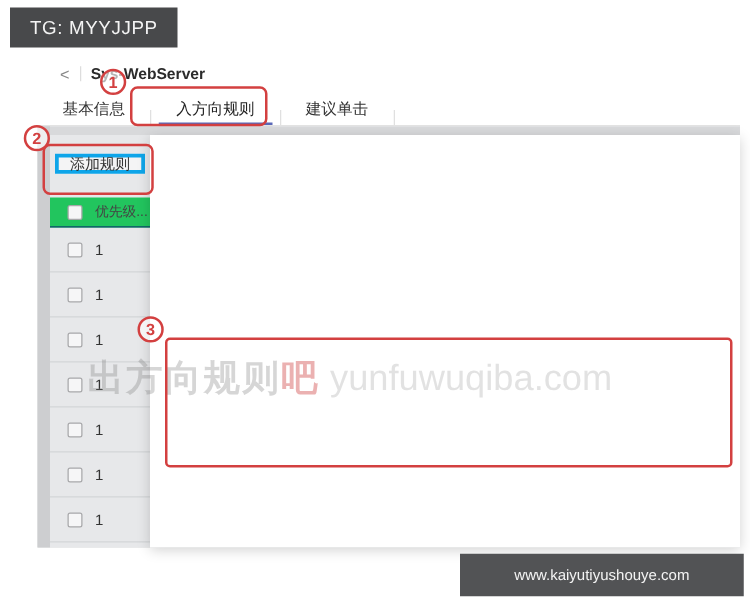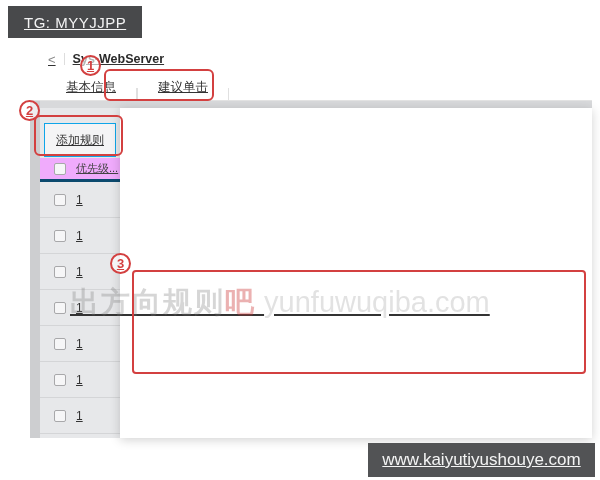--- a/index.html
+++ b/index.html
@@ -1,50 +1,50 @@
 <!DOCTYPE html>
 <html><head>
 <meta charset="utf-8">
 <style>
   * { margin:0; padding:0; box-sizing:border-box; }
   html,body { width:600px; height:480px; }
   body {
     position:relative; background:#ffffff; overflow:hidden;
     font-family:"Liberation Sans","DejaVu Sans",sans-serif; color:#333;
   }
-  .abs { position:absolute;text-decoration:underline; }
+  .abs { position:absolute; }
 
   
   .badge { background:#48494b; color:#f4f4f4; display:flex; align-items:center; justify-content:center; z-index:30; }
   .badge.top { left:8px; top:6px; height:32px; padding:0 16px; font-size:15px; letter-spacing:.5px; }
-  .badge.bottom { left:368px; top:443px; width:227px; height:34px; font-size:17px; background:#525355; }
+  .badge.bottom { left:368px; top:443px; width:227px; height:34px; font-size:12px; background:#525355; }
 
   
   .app-bg { left:30px; top:44px; width:562px; height:394px; background:#fff; }
   .breadcrumb { left:48px; top:50px; height:18px; display:flex; align-items:center; gap:8px; font-size:12px; }
   .back-ic { color:#888; font-size:13px; }
   .bc-div { width:1px; height:12px; background:#ddd; }
   .bc-title { font-weight:bold; color:#2b2b2b; font-size:12.5px; }
 
-  .tabs { left:46px; top:74px; height:26px; display:flex; align-items:flex-end; }
+  .tabs { left:30px; top:74px; height:26px; display:flex; align-items:flex-end; }
   .tab { font-size:12.5px; color:#333; padding:0 20px; height:26px; display:flex; align-items:center; cursor:pointer; position:relative; }
   .tab.active { color:#222; }
   .tab.active::after { content:""; position:absolute; left:6px; right:6px; bottom:-1px; height:3px; background:#5a68b8; }
   .tab-sep { width:1px; height:12px; background:#e0e0e0; }
   .tabs-line { left:30px; top:100px; width:562px; height:1px; background:#e3e3e3; }
 
   .content-bg { left:30px; top:101px; width:562px; height:337px; background:#d8d9db; }
   .gutter { left:30px; top:101px; width:10px; height:337px; background:#cdced0; }
 
   
   .table-panel { left:40px; top:108px; width:82px; height:330px; background:#e7e8ea; overflow:hidden; }
-  .add-rule-btn { left:44px; top:123px; width:72px; height:34px; background:#f4f4f5; border:1px solid #0ea5e9;
+  .add-rule-btn { left:44px; top:123px; width:72px; height:16px; background:#f4f4f5; border:3px solid #0ea5e9;
     font-size:12px; color:#333; display:flex; align-items:center; justify-content:center; cursor:pointer; }
-  .tbl-header { left:40px; top:158px; width:82px; height:24px; background:#f0abfc; display:flex; align-items:center;
-    font-size:11px; color:#444; border-bottom:3px solid #0c4a6e; white-space:nowrap; overflow:hidden; }
+  .tbl-header { left:40px; top:158px; width:82px; height:24px; background:#22c55e; display:flex; align-items:center;
+    font-size:11px; color:#444; border-bottom:1px solid #0c4a6e; white-space:nowrap; overflow:hidden; }
   .chk { width:12px; height:12px; border:1px solid #a8a8aa; background:#f6f6f7; border-radius:2px; flex:0 0 auto; margin:0 10px 0 14px; }
   .tbl-row { left:40px; width:82px; height:36px; display:flex; align-items:center; font-size:12px; color:#333;
     border-bottom:1px solid #d4d5d7; }
 
   
   .modal { left:120px; top:108px; width:472px; height:330px; background:#fff; box-shadow:0 2px 10px rgba(0,0,0,.18); z-index:2; }
   .m-title { left:152px; top:129px; font-size:15px; font-weight:bold; color:#262626; }
   .m-help { left:252px; top:133px; font-size:12px; color:#3c5fc0; font-weight:bold; cursor:pointer; }
   .banner { left:152px; top:172px; width:424px; height:32px; background:#f4f5f8; border:1px solid #e1e2e8;
     display:flex; align-items:center; gap:8px; padding:0 12px; font-size:12px; color:#4a4a4a; }
@@ -94,20 +94,21 @@
 
 <div class="abs breadcrumb">
   <span class="back-ic">&lt;</span>
   <span class="bc-div"></span>
   <span class="bc-title">Sys-WebServer</span>
 </div>
 
 <div class="abs tabs">
   <div class="tab">基本信息</div>
   <div class="tab-sep"></div>
+  <div class="tab active">入方向规则</div>
   <div class="tab-sep"></div>
   <div class="tab">建议单击</div>
   <div class="tab-sep"></div>
 </div>
 <div class="abs tabs-line"></div>
 
 <div class="abs content-bg"></div>
 <div class="abs gutter"></div>
 
 <div class="abs table-panel"></div>

